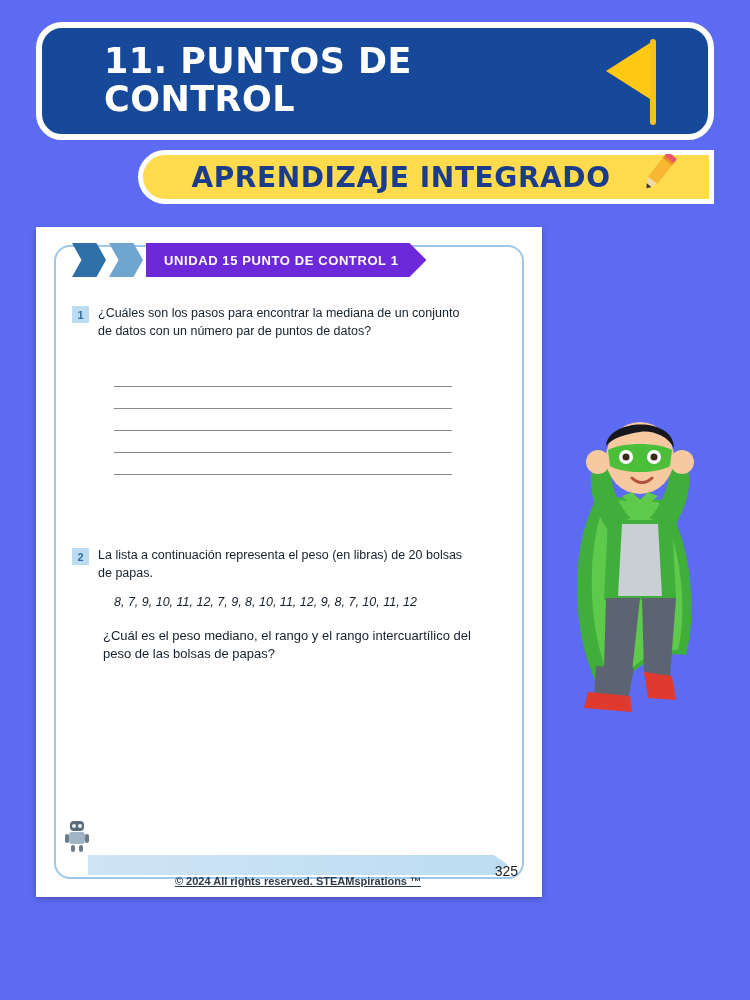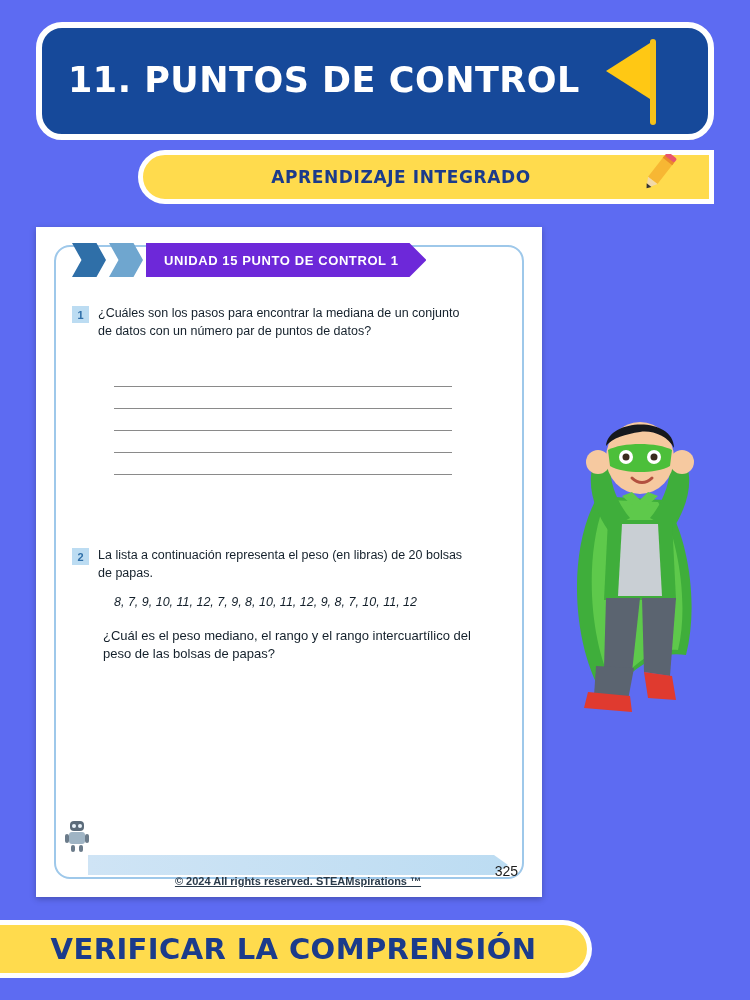--- a/index.html
+++ b/index.html
@@ -30,20 +30,21 @@
   .title-text {
     color: #ffffff;
     font-size: 35px;
     font-weight: bold;
     letter-spacing: 0.5px;
     line-height: 1.08;
     text-transform: uppercase;
     font-family: "DejaVu Sans", sans-serif;
     flex: 1;
     padding-right: 10px;
+    margin-left: 36px;
   }
   .flag-icon { width: 92px; height: 96px; flex-shrink: 0; position: relative; }
 
   
   .subtitle-ribbon {
     position: absolute;
     left: 138px; top: 150px;
     width: 576px; height: 54px;
     background: #ffdb4d;
     border: 5px solid #ffffff;
@@ -56,21 +57,21 @@
     content: "";
     position: absolute;
     left: -5px; top: -5px;
     width: 40px; height: 54px;
     background: transparent;
   }
   .subtitle-text {
     flex: 1;
     text-align: center;
     color: #1b3b8b;
-    font-size: 17px;
+    font-size: 28px;
     font-weight: bold;
     letter-spacing: 0.6px;
     font-family: "DejaVu Sans", sans-serif;
     padding-left: 24px;
   }
   .pencil-icon { width: 56px; height: 46px; margin-right: 18px; position: relative; }
 
   
   .page {
     position: absolute;
@@ -311,17 +312,14 @@
       <circle cx="90" cy="57" r="7" fill="#ffffff"></circle>
       <circle cx="118" cy="57" r="7" fill="#ffffff"></circle>
       <circle cx="90" cy="57" r="3.5" fill="#3a2a1d"></circle>
       <circle cx="118" cy="57" r="3.5" fill="#3a2a1d"></circle>
       <path d="M96 78 C102 84 110 84 116 78" stroke="#b3503f" stroke-width="3" fill="none" stroke-linecap="round"></path>
 
       <path d="M86 96 L104 112 L122 96 L112 92 L104 100 L96 92 Z" fill="#5ec94b"></path>
     </svg>
   </div>
 
-  <div class="bottom-banner">
-    <div class="bottom-text">VERIFICAR LA COMPRENSIÓN</div>
-  </div>
 
 </div>
 
 </body></html>

